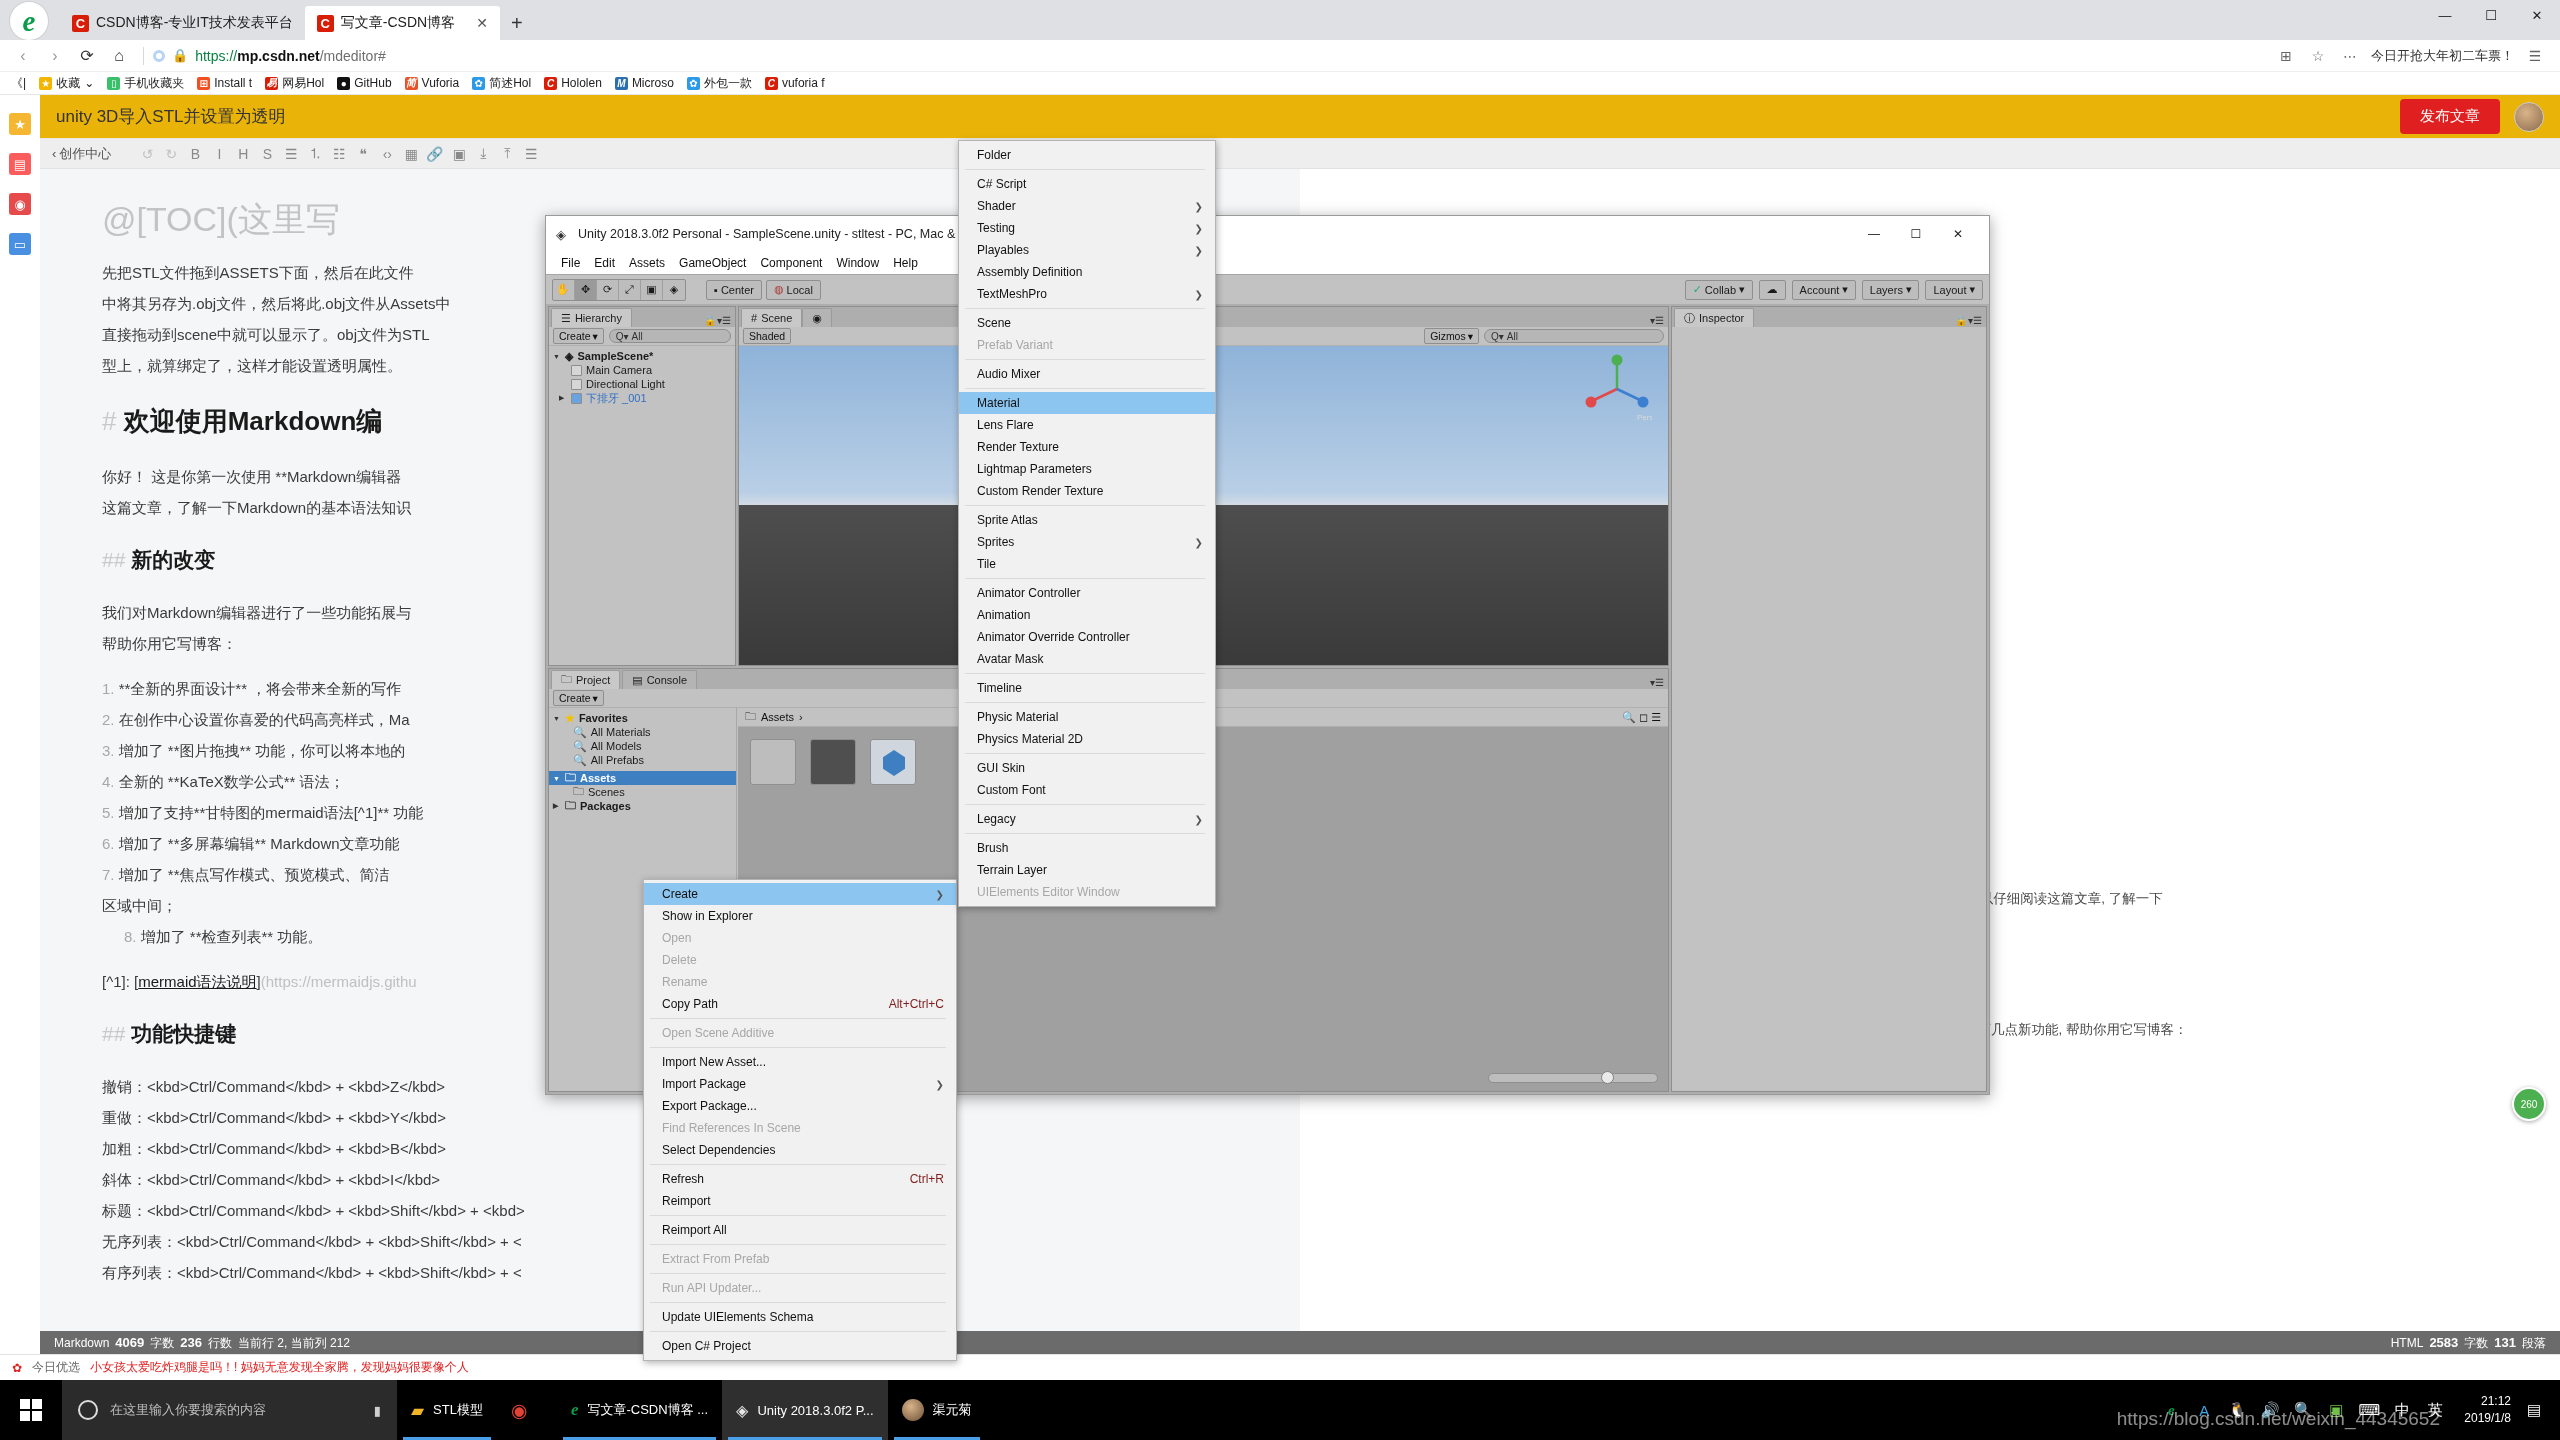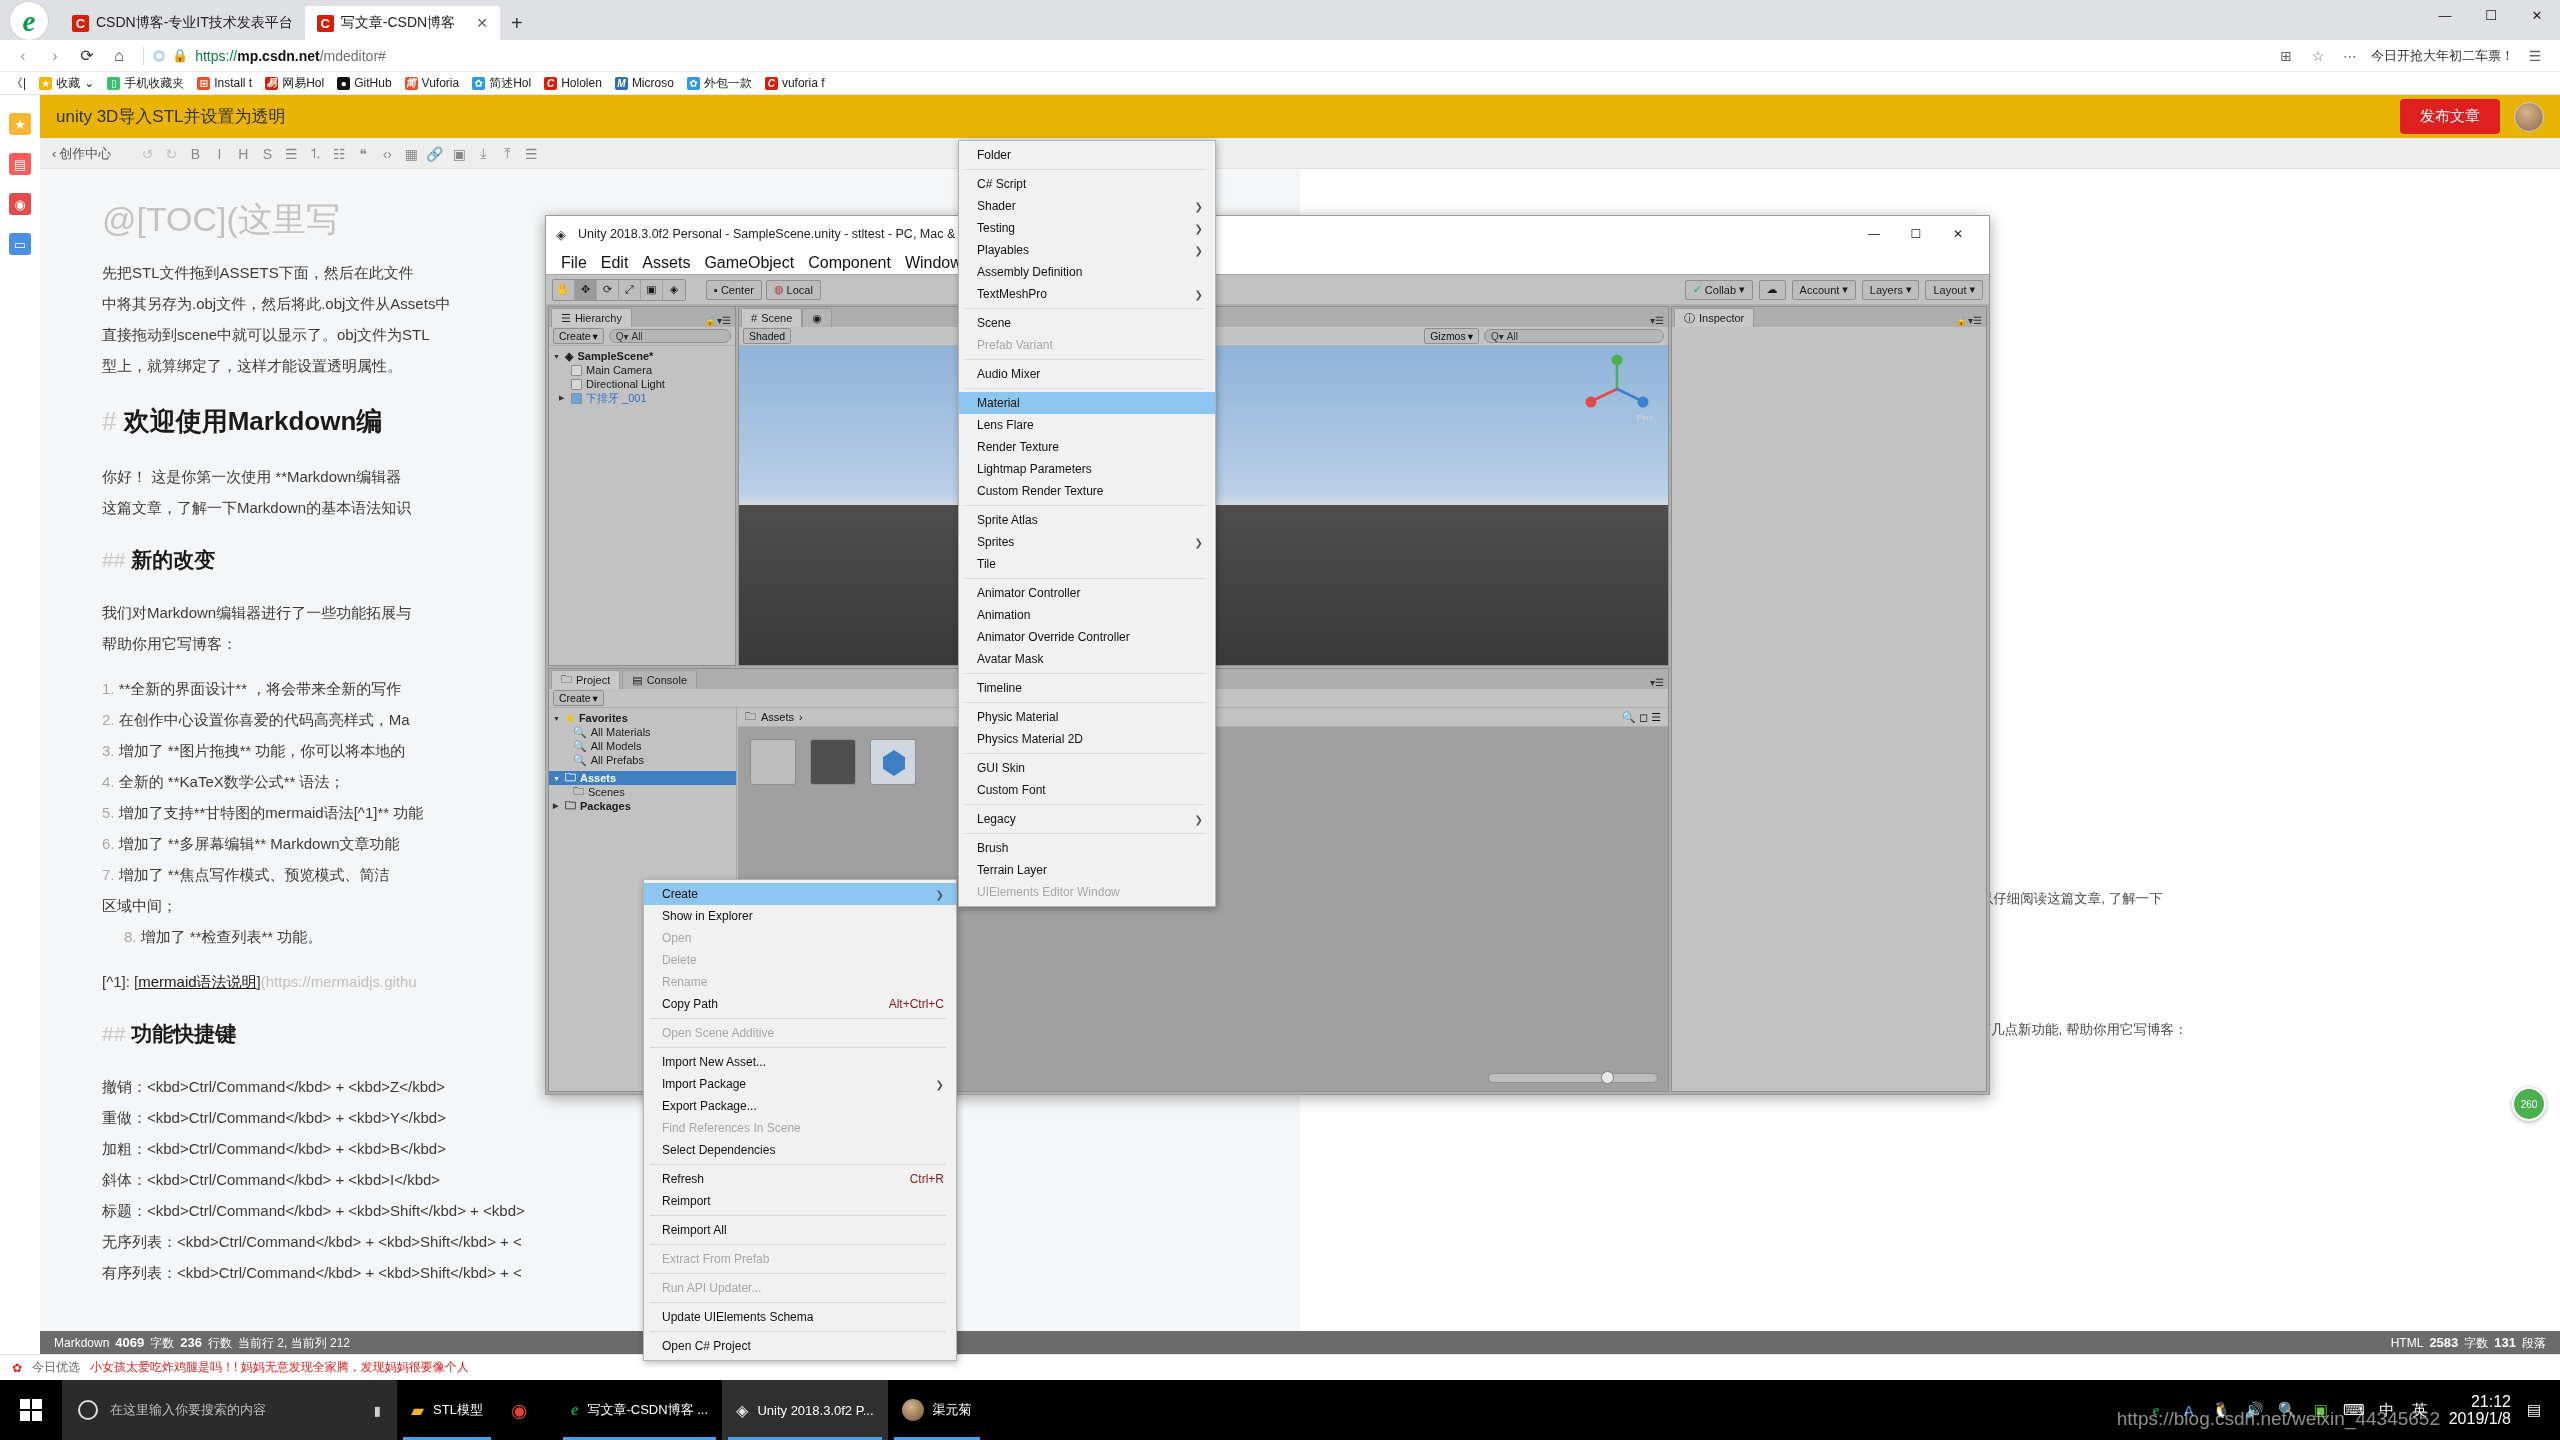--- a/index.html
+++ b/index.html
@@ -111,21 +111,21 @@
   #unity { position:absolute; left:545px; top:215px; width:1445px; height:880px;
      background:#c2c2c2; box-shadow:0 3px 14px rgba(0,0,0,.35); border:1px solid #9a9a9a;
      font-family:"Liberation Sans",sans-serif;}
   .u-title { height:36px; background:#fff; display:flex; align-items:center; padding:0 10px;
      font-size:12.5px; color:#222; }
   .u-title .ulogo { width:15px; height:15px; margin-right:7px; color:#333; font-size:13px; }
   .u-wc { margin-left:auto; display:flex; }
   .u-wc div { width:42px; height:36px; display:flex; align-items:center; justify-content:center;
      font-size:12px; color:#222; }
   .u-menu { height:22px; background:#fff; display:flex; align-items:center; gap:0;
-     padding:0 8px; font-size:16px; color:#111;}
+     padding:0 8px; font-size:12px; color:#111;}
   .u-menu span { padding:2px 7px; }
   .u-toolbar { height:30px; background:#c2c2c2; display:flex; align-items:center;
      padding:0 6px; gap:4px; border-top:1px solid #a6a6a6;}
   .u-tgrp { display:flex; background:#bdbdbd; border:1px solid #8f8f8f; border-radius:2px; }
   .u-tb { width:22px; height:20px; display:flex; align-items:center; justify-content:center;
      font-size:11px; color:#1b1b1b; border-right:1px solid #a0a0a0;}
   .u-tb:last-child{border-right:none;}
   .u-tb.on { background:#9a9a9a; }
   .u-pill { display:flex; align-items:center; gap:3px; height:20px; padding:0 7px; font-size:11px;
      background:#bdbdbd; border:1px solid #8f8f8f; border-radius:2px; color:#1b1b1b;}
@@ -185,21 +185,21 @@
   .searchcircle { width:20px; height:20px; border-radius:50%; border:2px solid #dcdcdc;}
   .taskitem { height:60px; min-width:60px; display:flex; align-items:center; gap:9px;
      padding:0 14px; position:relative; font-size:13px; color:#fff; white-space:nowrap;}
   .taskitem.run::after { content:""; position:absolute; left:6px; right:6px; bottom:0;
      height:3px; background:#4aa0e8;}
   .taskitem.act { background:#2f2f2f; }
   .tray { margin-left:auto; display:flex; align-items:center; gap:13px; padding-right:16px;}
   .tray .ti { width:20px; height:20px; display:flex; align-items:center; justify-content:center;
      font-size:15px;}
   .clock { display:flex; flex-direction:column; align-items:flex-end; line-height:17px;
-     font-size:16px; padding-left:6px;}
+     font-size:12px; padding-left:6px;}
   .watermark { position:absolute; right:120px; bottom:10px; color:rgba(255,255,255,.55);
      font-size:19px; white-space:nowrap; pointer-events:none;}
 
   .csdn-ad { position:absolute; left:0; right:0; bottom:60px; height:26px; background:#fff;
      display:flex; align-items:center; gap:10px; padding:0 12px; font-size:12px; color:#666;
      border-top:1px solid #e3e3e3;}
   .csdn-ad .redtxt { color:#e02020; }
 </style>
 </head>
 <body>

